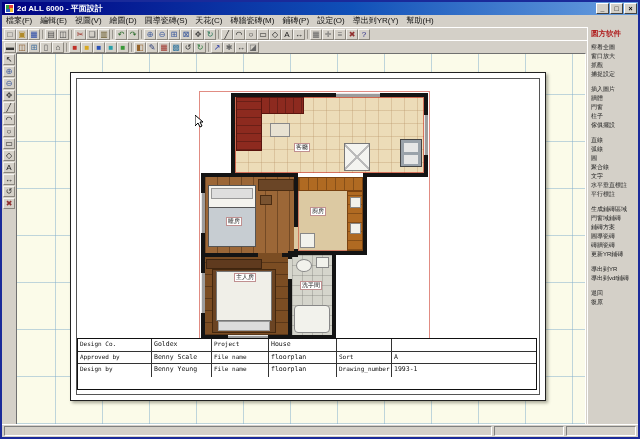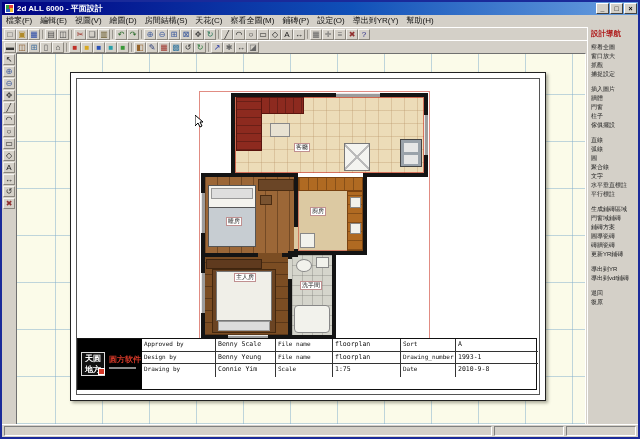--- a/index.html
+++ b/index.html
@@ -126,23 +126,23 @@
     <div class="winbtn">×</div>
   </div>
 </div>
 
 <div id="menubar">
 
 <div class="menu-item">檔案(F)</div>
     <div class="menu-item">編輯(E)</div>
     <div class="menu-item">視圖(V)</div>
     <div class="menu-item">繪圖(D)</div>
-    <div class="menu-item">房間結構(S)</div>
+    <div class="menu-item">圓導瓷磚(S)</div>
     <div class="menu-item">天花(C)</div>
-    <div class="menu-item">察看全圖(M)</div>
+    <div class="menu-item">磚牆瓷磚(M)</div>
     <div class="menu-item">鋪磚(P)</div>
     <div class="menu-item">設定(O)</div>
     <div class="menu-item">導出到YR(Y)</div>
     <div class="menu-item">幫助(H)</div>
   </div>
 
 <div id="tb1" class="toolbar">
 
 <div class="tbtn" style="color: rgb(68, 68, 68);">□</div>
     <div class="tbtn" style="color: rgb(176, 138, 42);">▣</div>
@@ -304,71 +304,62 @@
       <div class="abs gap" style="left:90px;top:166px;width:4px;height:20px;background:#d5d5cc;"></div>
 
       <div class="abs plan-label" style="left:96px;top:50px;">客廳</div>
       <div class="abs plan-label" style="left:28px;top:124px;">睡房</div>
       <div class="abs plan-label" style="left:112px;top:114px;">廚房</div>
       <div class="abs plan-label" style="left:36px;top:180px;">主人房</div>
       <div class="abs plan-label" style="left:102px;top:188px;">洗手間</div>
     </div>
 
     <div id="titleblock">
-      <div id="tb-logo">
-        <div id="logo-seal">
-          <div>天圆</div>
-          <div>地方</div>
-        </div>
-        <div id="logo-red"></div>
-        <div id="logo-brand">圆方软件</div>
-        <div id="logo-tagline-bar"></div>
-      </div>
       <div id="tb-rows">
 
+          <div class="tb-row">
+            <div class="tb-c tb-lab">Design Co.</div>
+            <div class="tb-c tb-val">Goldex</div>
+            <div class="tb-c tb-lab">Project</div>
+            <div class="tb-c tb-val">House</div>
+            <div class="tb-c tb-lab"></div>
+            <div class="tb-c tb-val"></div>
+          </div>
 
           <div class="tb-row">
             <div class="tb-c tb-lab">Approved by</div>
             <div class="tb-c tb-val">Benny Scale</div>
             <div class="tb-c tb-lab">File name</div>
             <div class="tb-c tb-val">floorplan</div>
             <div class="tb-c tb-lab">Sort</div>
             <div class="tb-c tb-val">A</div>
           </div>
 
           <div class="tb-row">
             <div class="tb-c tb-lab">Design by</div>
             <div class="tb-c tb-val">Benny Yeung</div>
             <div class="tb-c tb-lab">File name</div>
             <div class="tb-c tb-val">floorplan</div>
             <div class="tb-c tb-lab">Drawing_number</div>
             <div class="tb-c tb-val">1993-1</div>
           </div>
 
-          <div class="tb-row">
-            <div class="tb-c tb-lab">Drawing by</div>
-            <div class="tb-c tb-val">Connie Yim</div>
-            <div class="tb-c tb-lab">Scale</div>
-            <div class="tb-c tb-val">1:75</div>
-            <div class="tb-c tb-lab">Date</div>
-            <div class="tb-c tb-val">2010-9-8</div>
-          </div>
         </div>
     </div>
   </div>
 
   <div id="cursor">
     <svg width="9" height="13" viewBox="0 0 9 13">
       <polygon points="0,0 0,11 3,8 5,12 7,11 5,7 8,7" fill="#fff" stroke="#000" stroke-width="1"></polygon>
     </svg>
   </div>
 </div>
 
 <div id="rightpanel">
-  <div id="sb-title">設計導航</div>
+  <div id="sb-title">圆方软件</div>
   <div>
 
   <div class="sb-item">察看全圖</div>
       <div class="sb-item">窗口放大</div>
       <div class="sb-item">抓觀</div>
       <div class="sb-item">捕捉設定</div>
       <div class="sb-item gap"></div>
       <div class="sb-item">插入圖片</div>
       <div class="sb-item">牆體</div>
       <div class="sb-item">門窗</div>

